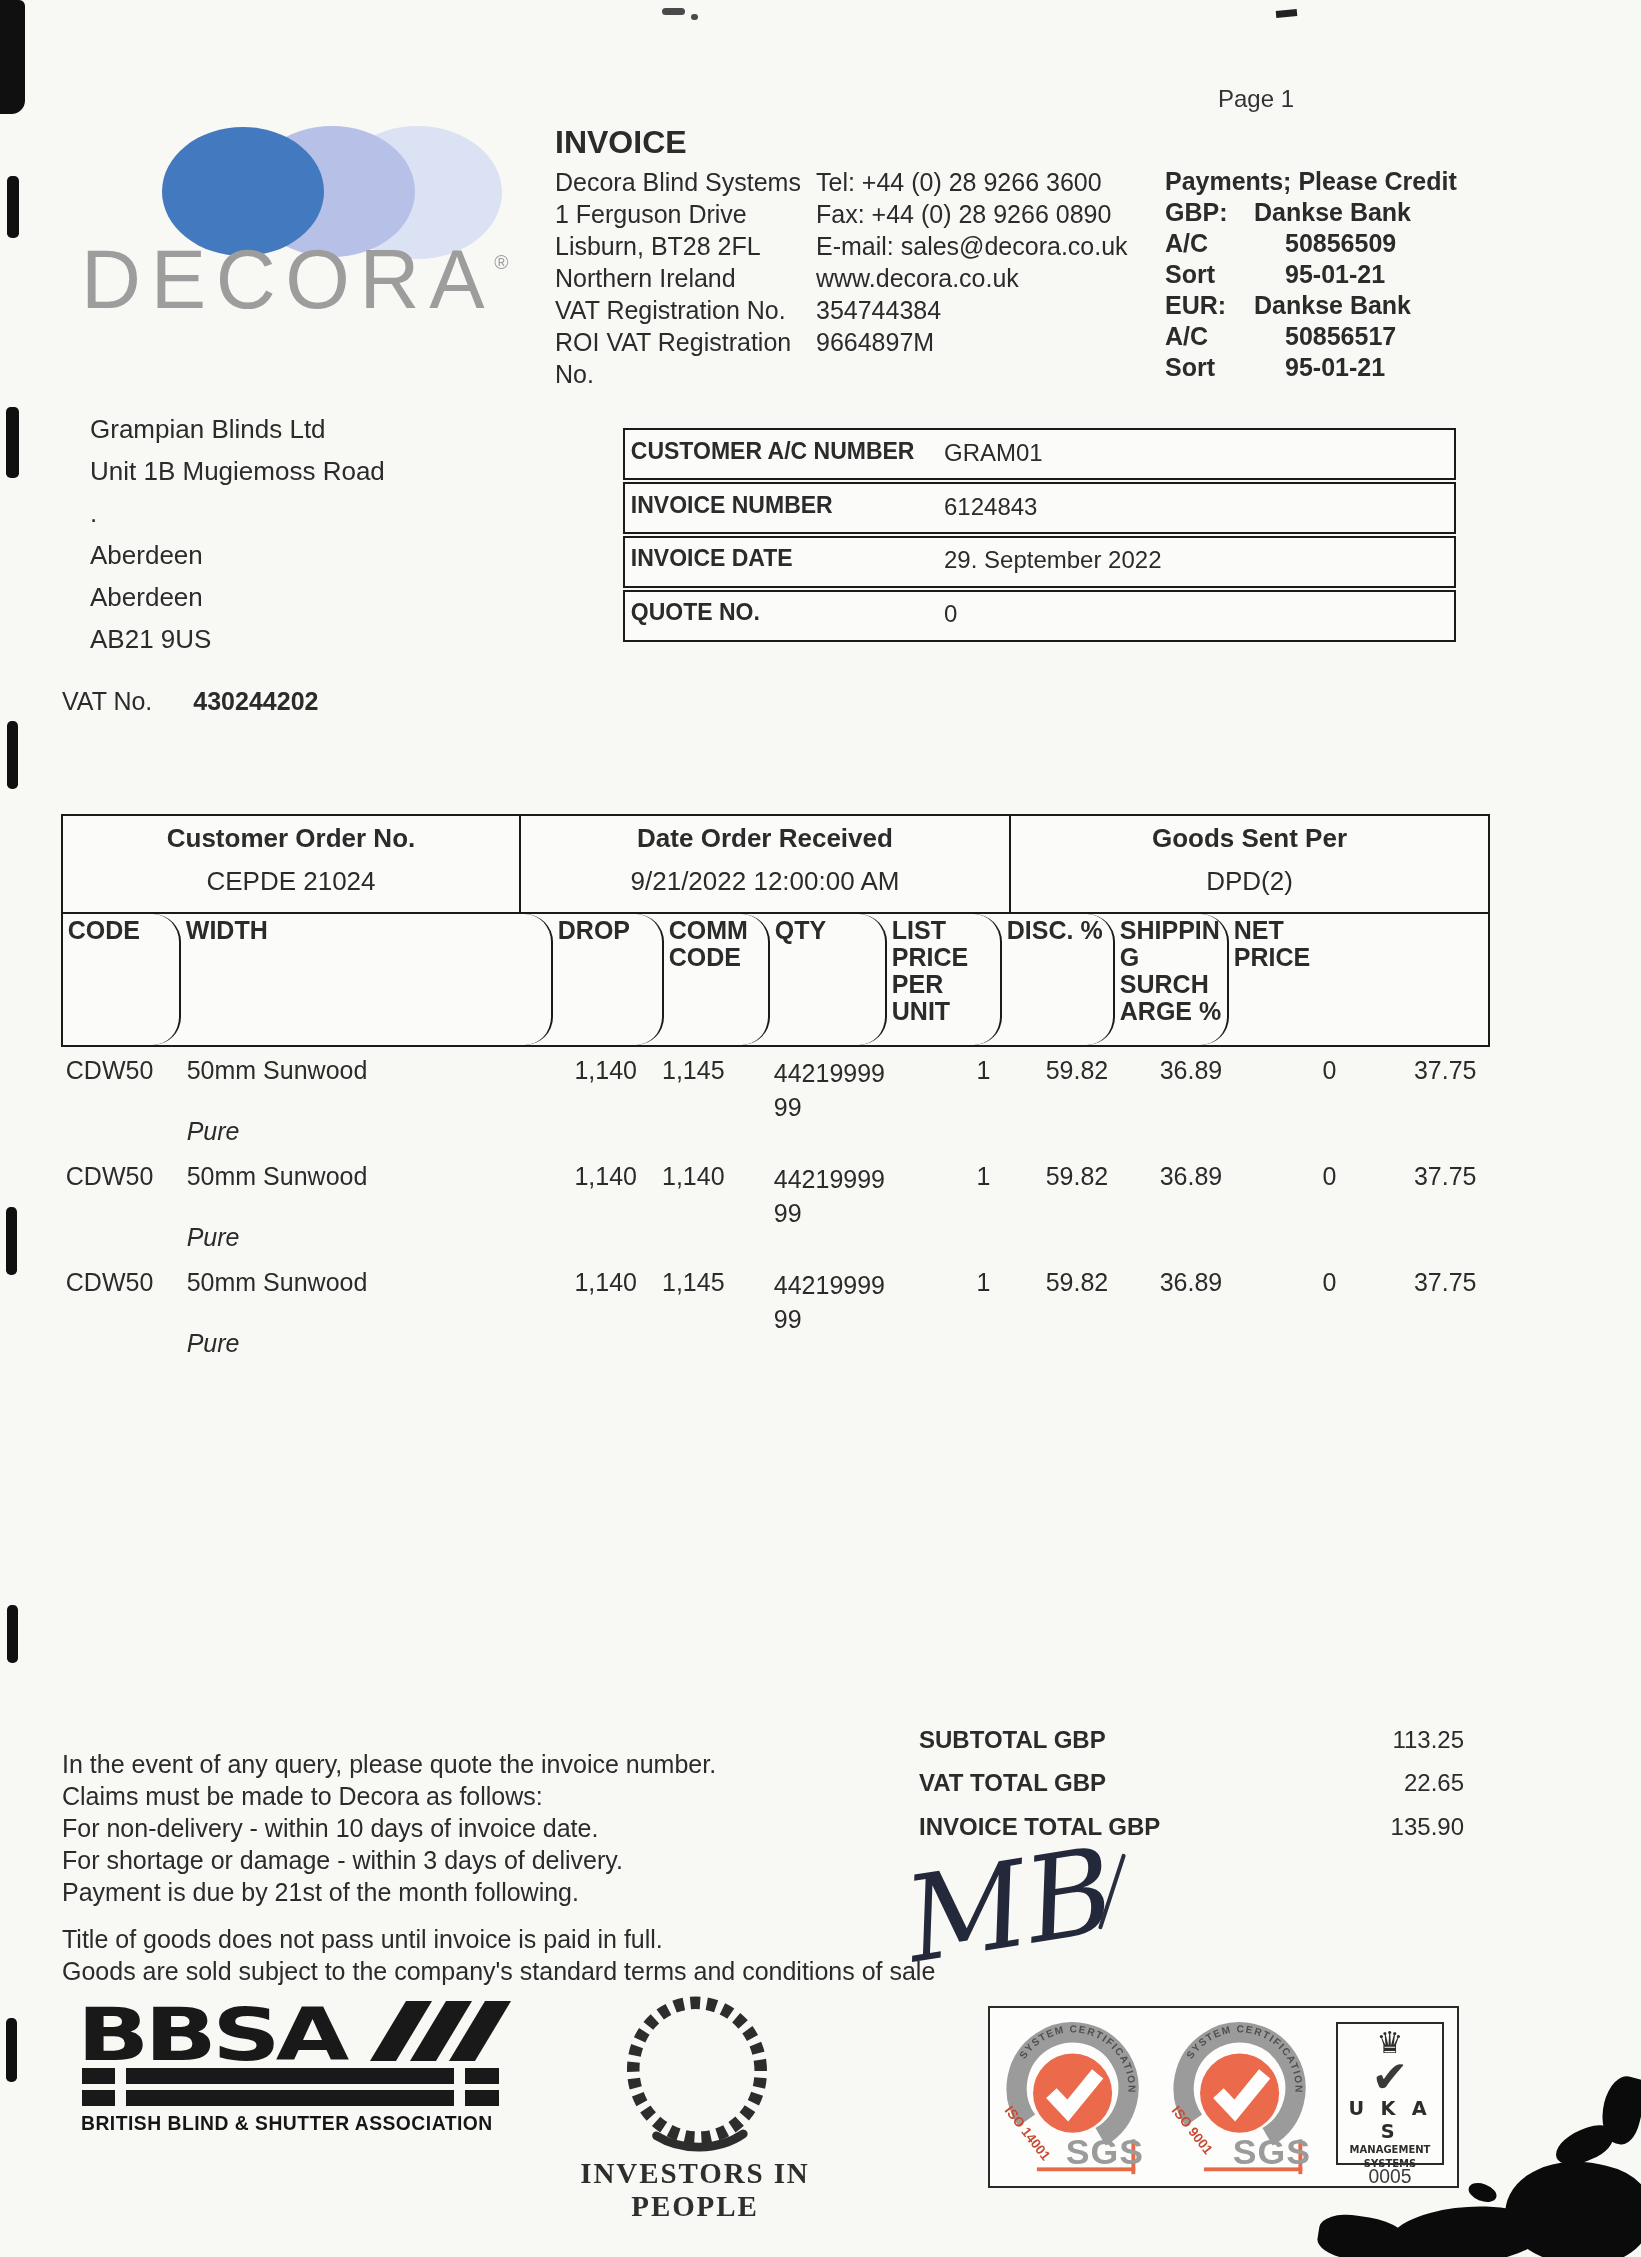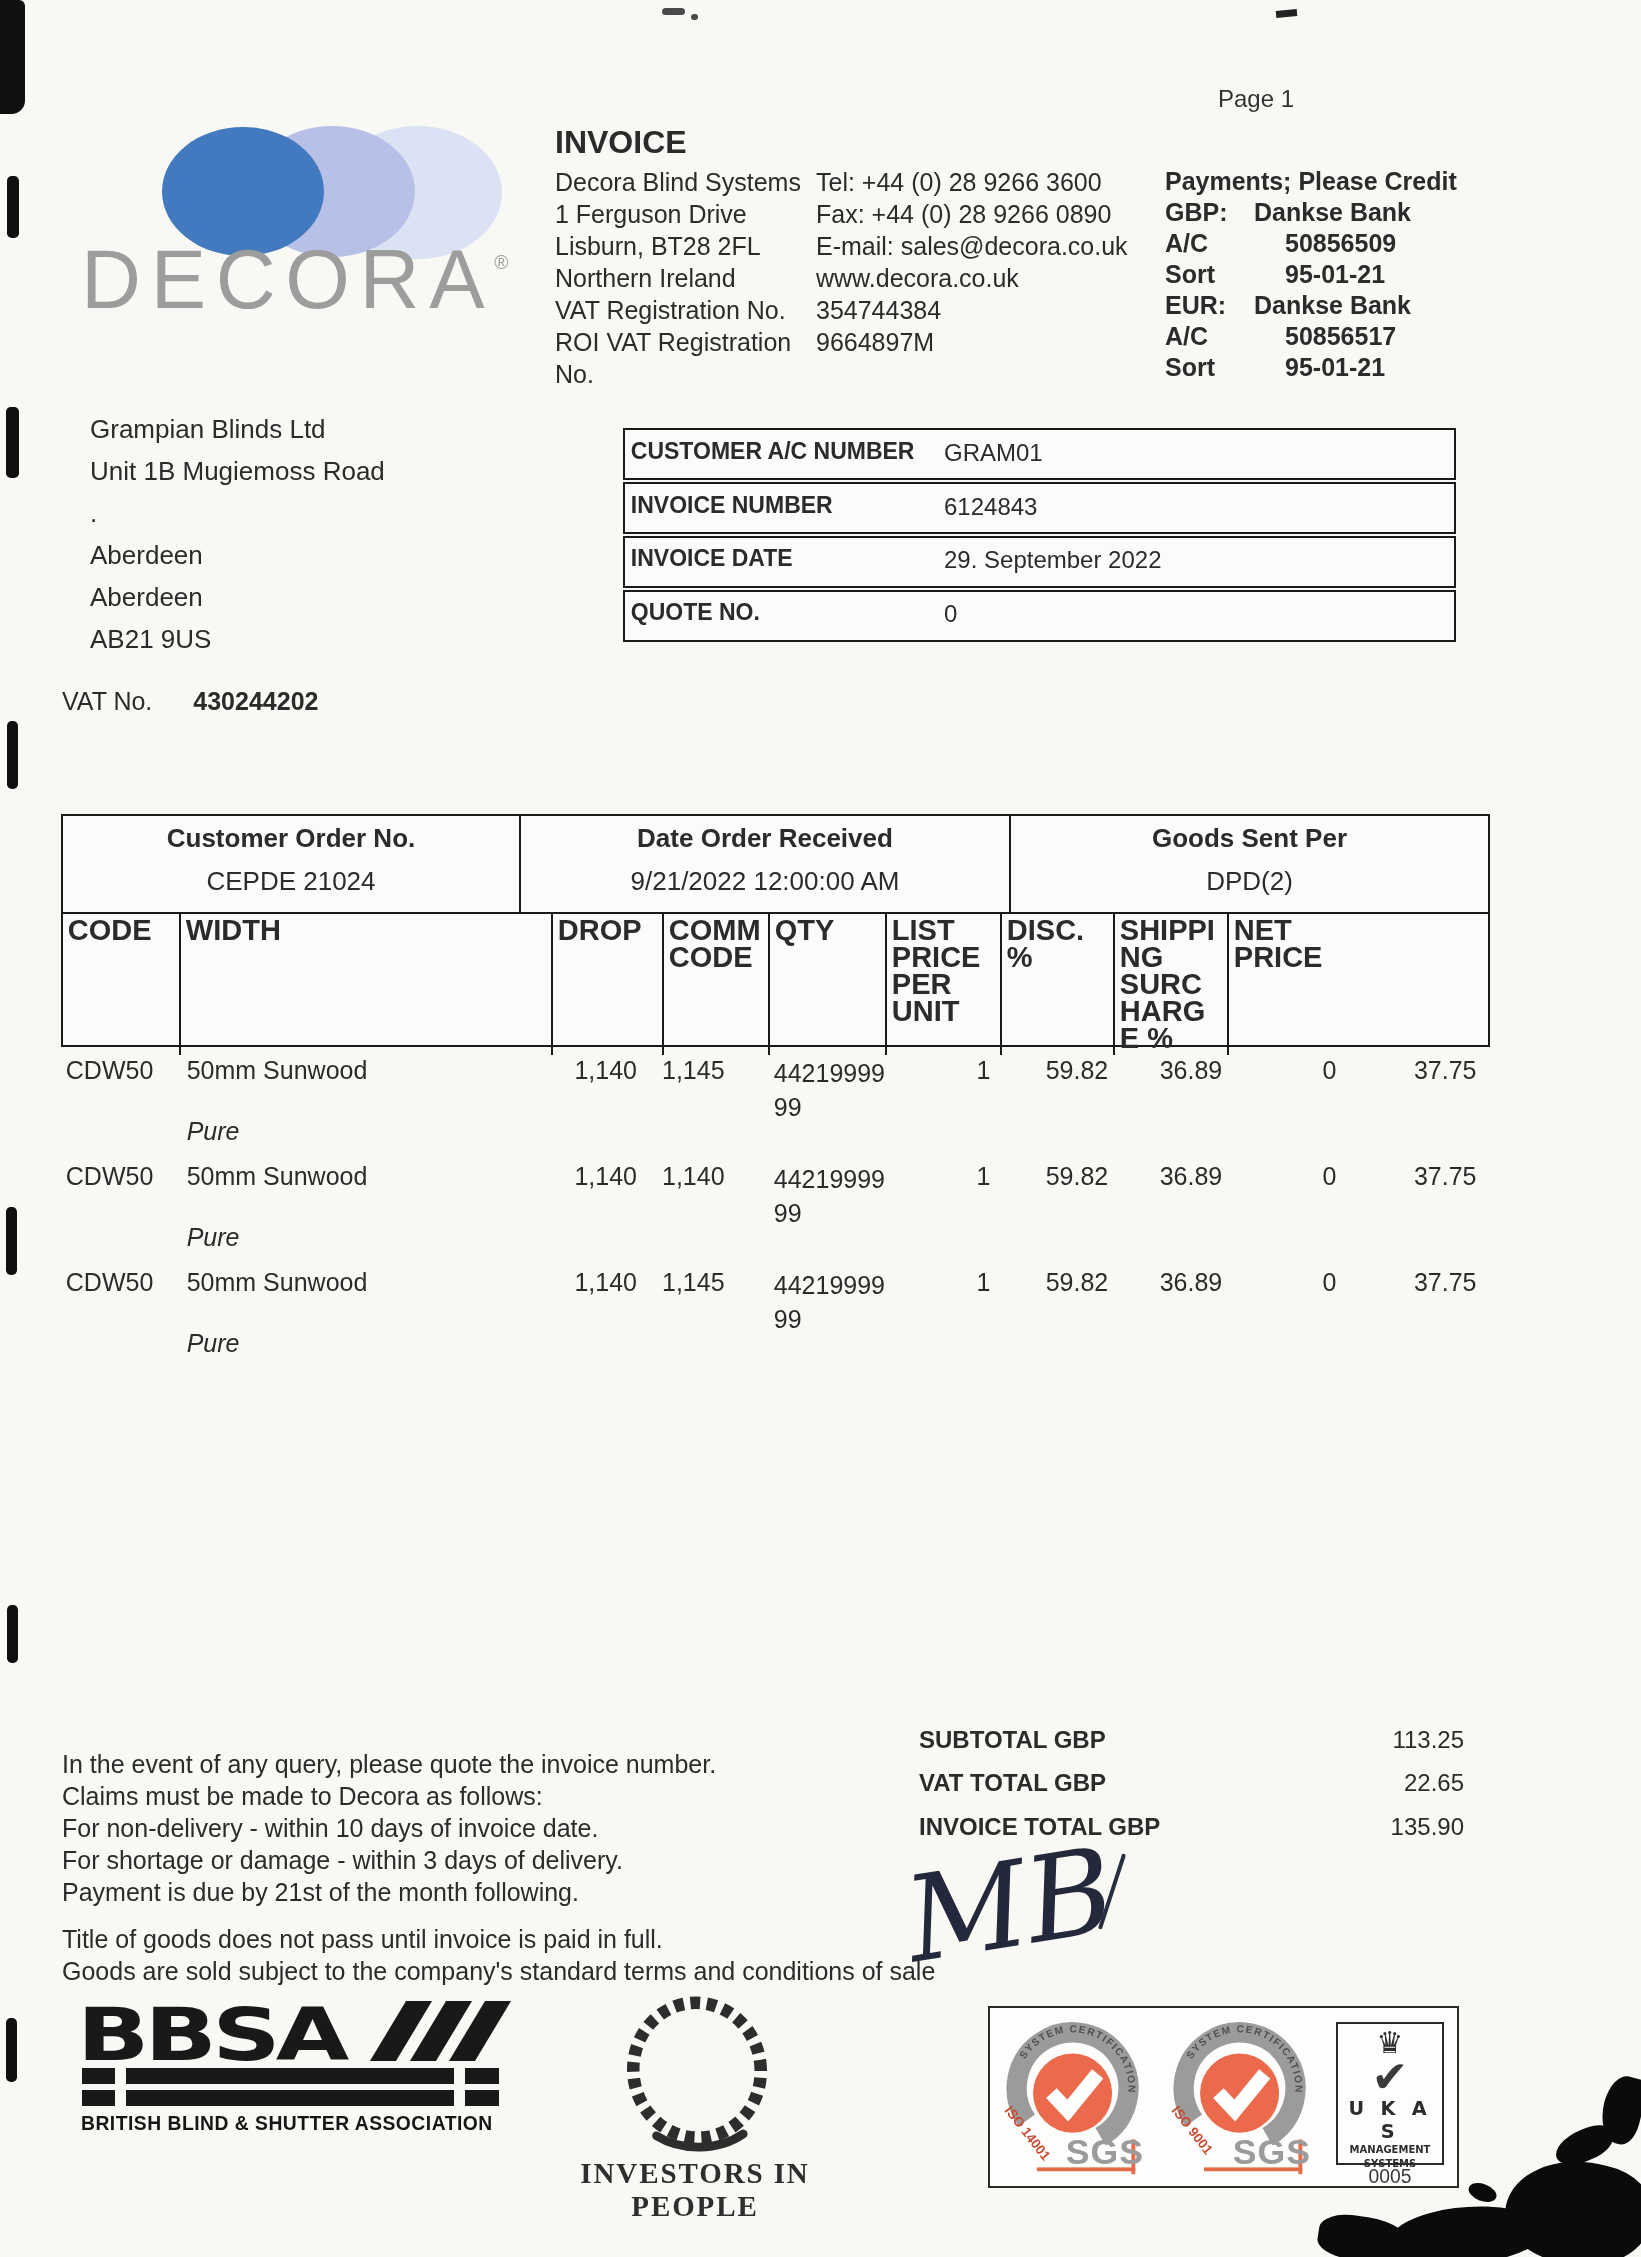--- a/index.html
+++ b/index.html
@@ -28,22 +28,22 @@
   
   .order-band{left:61px;top:814px;width:1429px;height:101px;border:2.9px solid #1a1a1a;
               display:grid;grid-template-columns:458px 490px 1fr;box-sizing:border-box;background:#fbfbf9;}
   .order-cell{border-right:2.9px solid #1a1a1a;text-align:center;padding-top:6.8px;}
   .order-cell:last-child{border-right:none;}
   .order-cell .lbl{font-size:26px;font-weight:700;}
   .order-cell .val{font-size:26px;margin-top:12.6px;}
   .items-header{left:61px;top:912px;width:1429px;height:135px;border:2.9px solid #1a1a1a;
                 display:grid;grid-template-columns:118px 372px 111px 106px 117px 115px 113px 114px 121px 1fr;
                 box-sizing:border-box;background:#fbfbf9;}
-  .items-header > div{border-right:2.9px solid #1a1a1a;padding:2.9px 4.8px;font-size:29px;font-weight:700;
-                      line-height:27px;overflow-wrap:anywhere;}
+  .items-header > div{border-right:2.9px solid #1a1a1a;padding:2.9px 4.8px;font-size:25px;font-weight:700;
+                      line-height:27px;overflow-wrap:anywhere;border-radius:28px;}
   .items-header > div:last-child{border-right:none;}
   .items-body{left:61px;top:1048px;width:1429px;}
   .item-row{display:grid;grid-template-columns:118px 372px 111px 106px 117px 115px 113px 114px 121px 143px;
             height:106px;padding-top:7.7px;box-sizing:border-box;font-size:25px;}
   .c-code{padding-left:4.8px;}
   .c-desc{padding-left:7.7px;}
   .c-desc .l2{margin-top:32px;font-style:italic;}
   .c-width{text-align:right;padding-right:25px;}
   .c-drop{text-align:right;padding-right:46px;}
   .c-comm{padding-left:5.8px;line-height:34px;}

